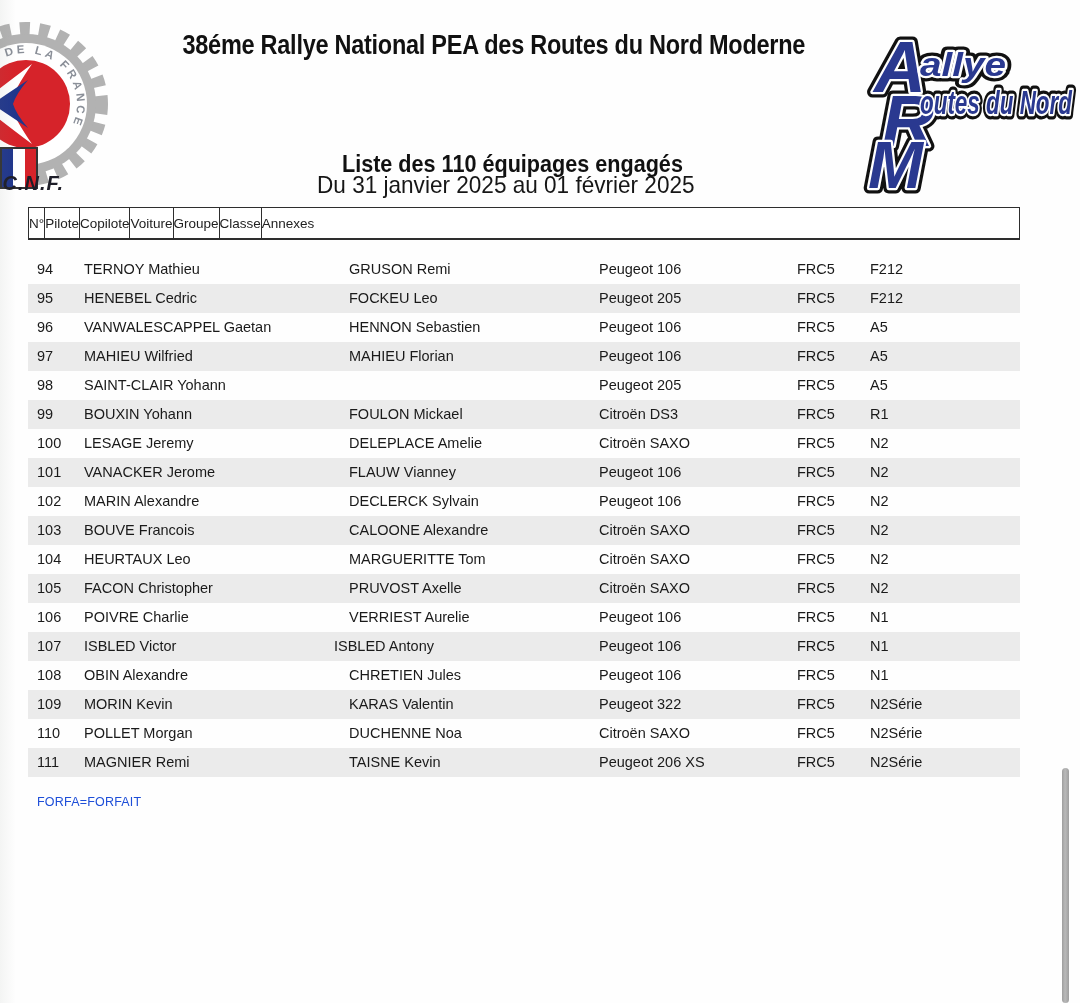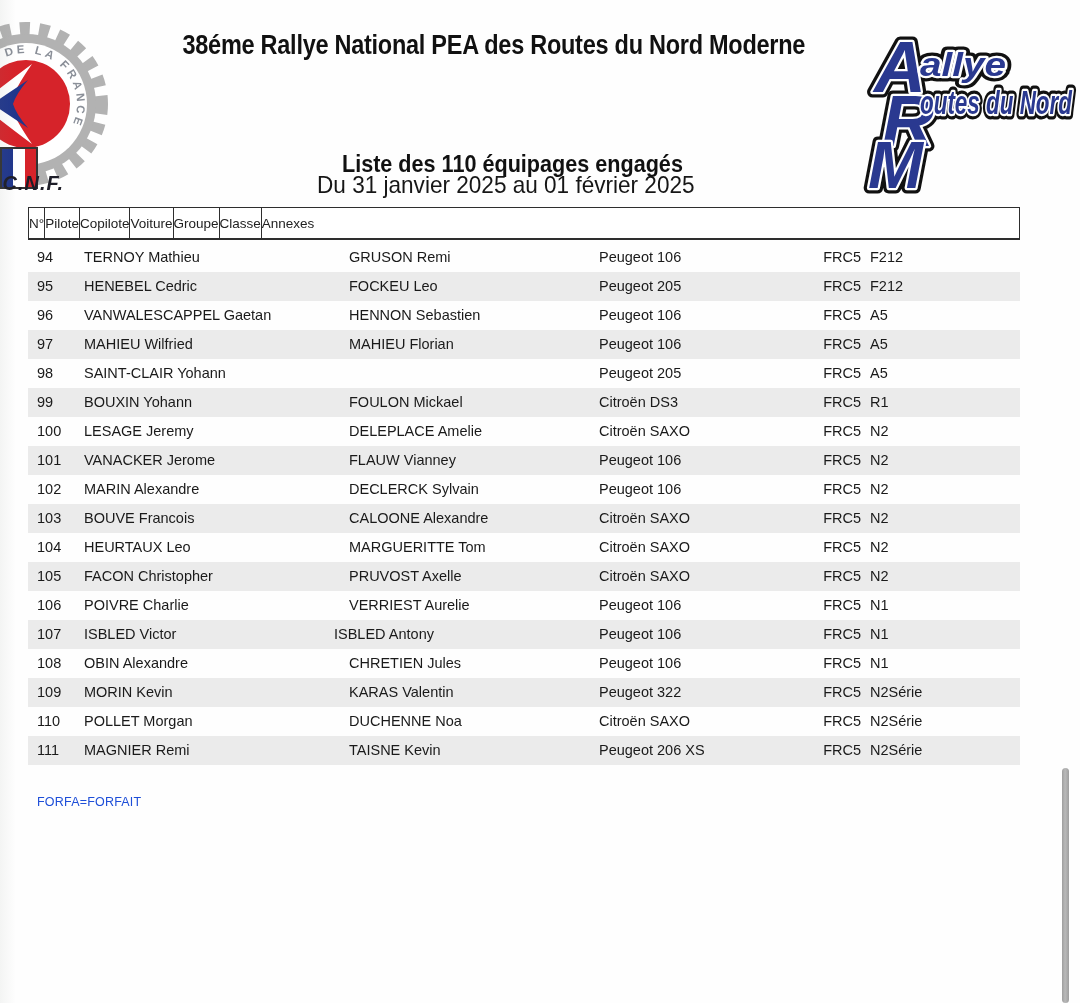--- a/index.html
+++ b/index.html
@@ -53,31 +53,31 @@
   .thead{
     display:flex;border:1.5px solid #2e2e2e;border-bottom-width:2.5px;
     height:33px;box-sizing:border-box;background:#fff;
   }
   .thead .cell{
     display:flex;align-items:center;justify-content:center;
     font-size:13.5px;color:#222;border-right:1.4px solid #2e2e2e;
     box-sizing:border-box;height:100%;
   }
   .thead .cell:last-child{border-right:none;}
-  .tbody{margin-top:3px;}
+  .tbody{margin-top:15px;}
   .trow{display:flex;height:29px;line-height:29px;}
   .trow .cell{
     box-sizing:border-box;padding-left:9px;white-space:nowrap;overflow:hidden;
   }
   .alt{background:var(--zebra,#ebebeb);}
   .col-num{width:47px;}
   .col-pilote{width:265px;}
   .col-copilote{width:250px;}
   .col-voiture{width:198px;}
-  .col-groupe{width:73px;text-align:right;}
+  .col-groupe{width:73px;}
   .col-classe{width:87px;}
   .col-annexes{width:72px;} 
 
   
   .footnote{
     position:absolute;left:37px;top:795px;
     font-size:12.5px;color:#1d4ed8;letter-spacing:0.2px;
   }
 
   

